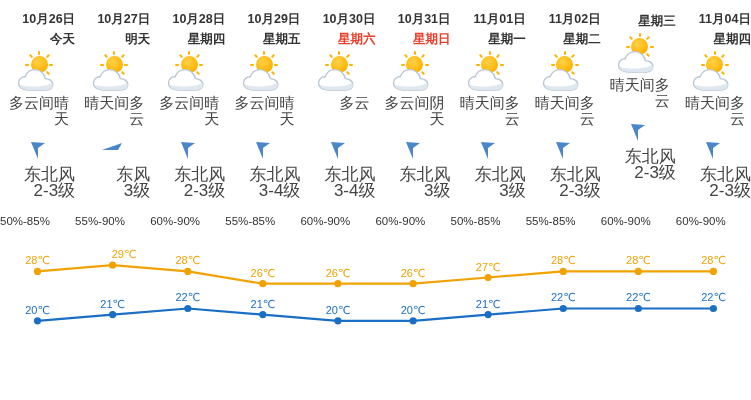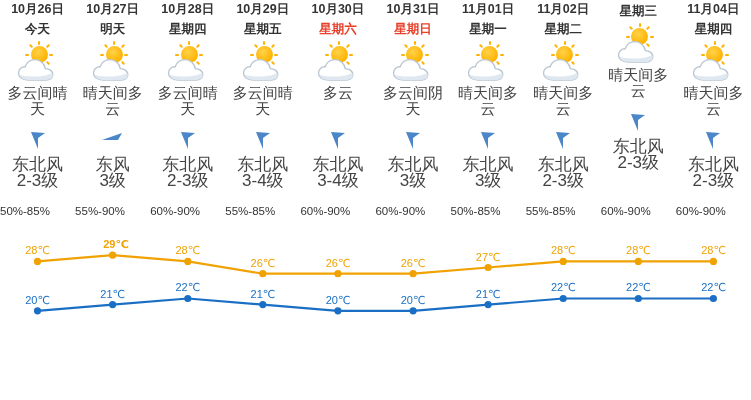--- a/index.html
+++ b/index.html
@@ -19,21 +19,22 @@
     width: 751px;
     height: 400px;
   }
   .days {
     display: flex;
     width: 751px;
   }
   .day {
     width: 75.1px;
     box-sizing: border-box;
-    text-align: center;
+    text-align: right;
+    padding-top: 10px;
   }
   .date {
     font-size: 12.5px;
     font-weight: bold;
     color: #333333;
     line-height: 18px;
     white-space: nowrap;
   }
   .weekday {
     font-size: 12.5px;
@@ -465,21 +466,21 @@
         <circle cx="262.8" cy="83.6" r="3.6" fill="#1a6fc4"></circle>
         <circle cx="337.9" cy="89.8" r="3.6" fill="#1a6fc4"></circle>
         <circle cx="413.1" cy="89.8" r="3.6" fill="#1a6fc4"></circle>
         <circle cx="488.1" cy="83.6" r="3.6" fill="#1a6fc4"></circle>
         <circle cx="563.2" cy="77.5" r="3.6" fill="#1a6fc4"></circle>
         <circle cx="638.3" cy="77.5" r="3.6" fill="#1a6fc4"></circle>
         <circle cx="713.4" cy="77.5" r="3.6" fill="#1a6fc4"></circle>
       </svg>
       <div class="pt-label high" style="left: 37.55px; top: 23.3636px;">28℃</div>
       <div class="pt-label low" style="left: 37.55px; top: 72.8182px;">20℃</div>
-      <div class="pt-label high" style="left: 116px; top: 17.1818px; font-weight: bold;">29℃</div>
+      <div class="pt-label high" style="left: 124px; top: 17.1818px;">29℃</div>
       <div class="pt-label low" style="left: 112.65px; top: 66.6364px;">21℃</div>
       <div class="pt-label high" style="left: 187.75px; top: 23.3636px;">28℃</div>
       <div class="pt-label low" style="left: 187.75px; top: 60.4545px;">22℃</div>
       <div class="pt-label high" style="left: 262.85px; top: 35.7273px;">26℃</div>
       <div class="pt-label low" style="left: 262.85px; top: 66.6364px;">21℃</div>
       <div class="pt-label high" style="left: 337.95px; top: 35.7273px;">26℃</div>
       <div class="pt-label low" style="left: 337.95px; top: 72.8182px;">20℃</div>
       <div class="pt-label high" style="left: 413.05px; top: 35.7273px;">26℃</div>
       <div class="pt-label low" style="left: 413.05px; top: 72.8182px;">20℃</div>
       <div class="pt-label high" style="left: 488.15px; top: 29.5455px;">27℃</div>

